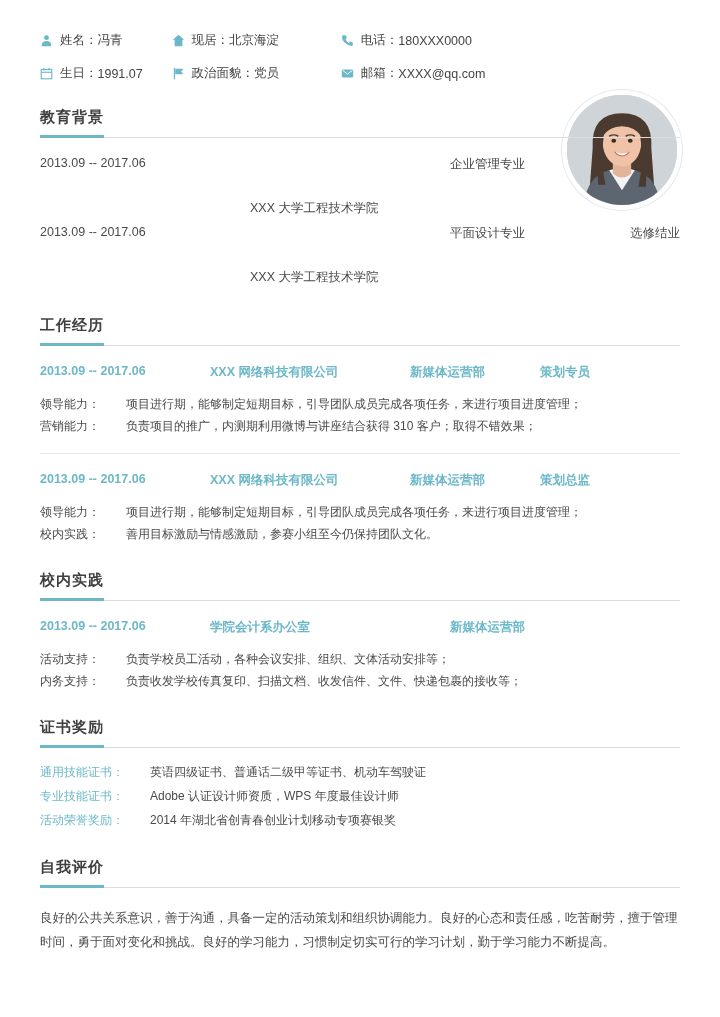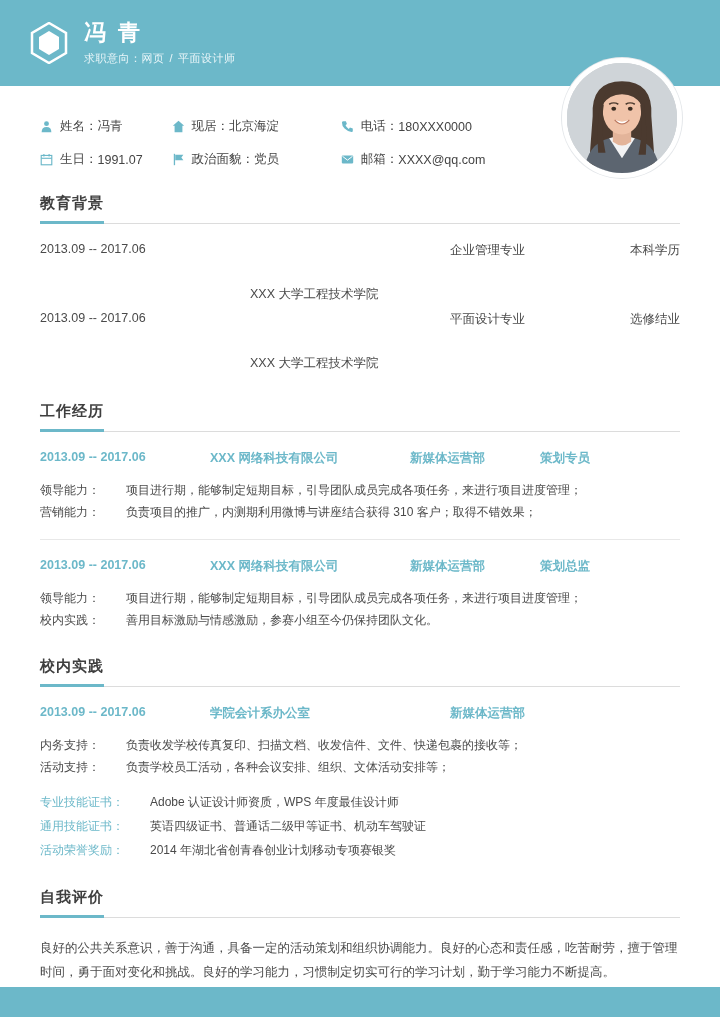--- a/index.html
+++ b/index.html
@@ -205,34 +205,20 @@
     width: 720px;
     height: 30px;
     background: #6cb8c9;
   }
 </style>
 </head>
 <body>
 
 <div class="page">
 
-  <div class="header">
-    <div class="hex-logo">
-      <svg width="38" height="42" viewBox="0 0 38 42">
-        <polygon points="19,1 36,11 36,31 19,41 2,31 2,11" fill="none" stroke="#ffffff" stroke-width="2.5"></polygon>
-        <polygon points="19,9 29,15 29,27 19,33 9,27 9,15" fill="#ffffff"></polygon>
-      </svg>
-    </div>
-    <div class="header-text">
-      <div class="name">冯 青</div>
-      <div class="subline">
-        <span>求职意向：</span><span>网页</span><span class="sep">/</span><span>平面设计师</span>
-      </div>
-    </div>
-  </div>
 
   <div class="photo">
     <svg class="portrait" viewBox="0 0 120 120">
       <rect x="0" y="0" width="120" height="120" fill="#d3d7da"></rect>
       <rect x="0" y="0" width="120" height="120" fill="#cfd4d8"></rect>
 
       <path d="M28 58 Q26 20 60 20 Q94 20 92 58 L96 112 L24 112 Z" fill="#4b3a2f"></path>
 
       <path d="M18 120 Q22 88 46 82 L74 82 Q98 88 102 120 Z" fill="#5c6570"></path>
       <path d="M46 82 L60 104 L74 82 L66 80 L54 80 Z" fill="#f2f3f4"></path>
@@ -392,38 +378,42 @@
     <div class="sec-title-wrap">
       <span class="sec-title">校内实践</span>
       <div class="sec-rule"></div>
     </div>
     <div class="prac-head">
       <span class="prac-date">2013.09 -- 2017.06</span>
       <span class="prac-org">学院会计系办公室</span>
       <span class="prac-role">新媒体运营部</span>
     </div>
     <div class="job-line">
+      <span class="lbl">活动支持：</span>
+      <span class="txt">负责学校员工活动，各种会议安排、组织、文体活动安排等；</span>
+    </div>
+    <div class="job-line">
       <span class="lbl">内务支持：</span>
       <span class="txt">负责收发学校传真复印、扫描文档、收发信件、文件、快递包裹的接收等；</span>
     </div>
-    <div class="job-line">
-      <span class="lbl">活动支持：</span>
-      <span class="txt">负责学校员工活动，各种会议安排、组织、文体活动安排等；</span>
-    </div>
   </div>
 
   <div class="section">
+    <div class="sec-title-wrap">
+      <span class="sec-title">证书奖励</span>
+      <div class="sec-rule"></div>
+    </div>
     <div class="cert-block">
+      <div class="cert-row">
+        <span class="cert-lbl">通用技能证书：</span>
+        <span class="cert-val">英语四级证书、普通话二级甲等证书、机动车驾驶证</span>
+      </div>
       <div class="cert-row">
         <span class="cert-lbl">专业技能证书：</span>
         <span class="cert-val">Adobe 认证设计师资质，WPS 年度最佳设计师</span>
-      </div>
-      <div class="cert-row">
-        <span class="cert-lbl">通用技能证书：</span>
-        <span class="cert-val">英语四级证书、普通话二级甲等证书、机动车驾驶证</span>
       </div>
       <div class="cert-row">
         <span class="cert-lbl">活动荣誉奖励：</span>
         <span class="cert-val">2014 年湖北省创青春创业计划移动专项赛银奖</span>
       </div>
     </div>
   </div>
 
   <div class="section">
     <div class="sec-title-wrap">

